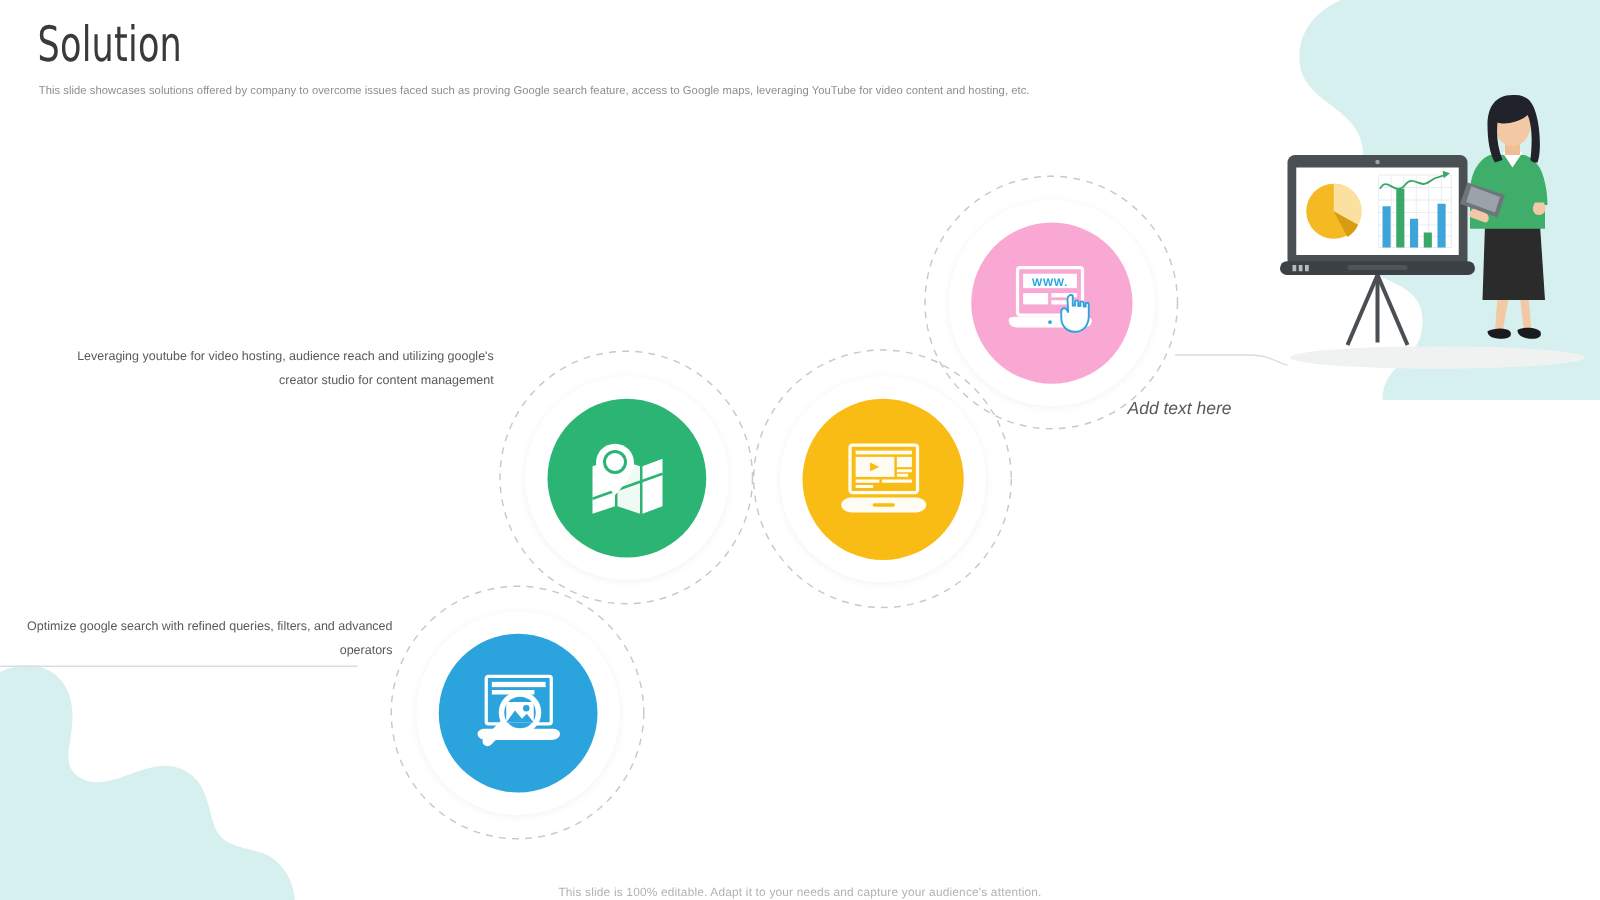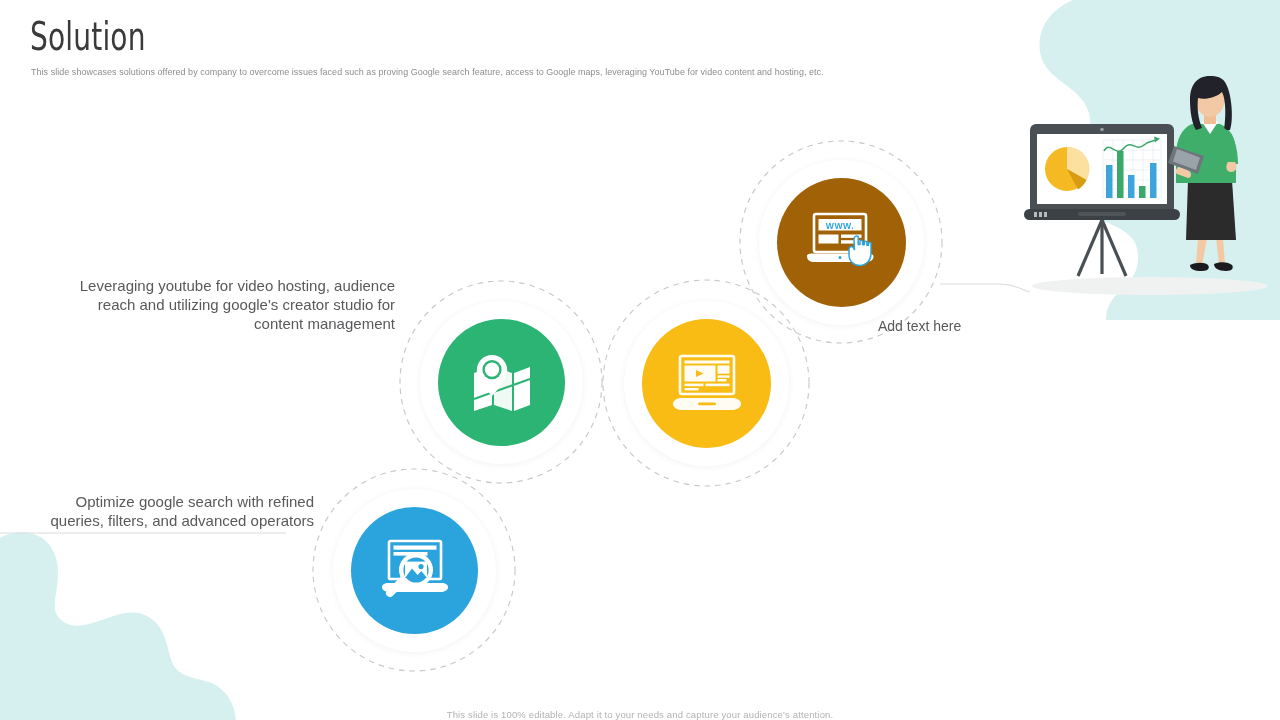--- a/index.html
+++ b/index.html
@@ -52,35 +52,35 @@
     box-shadow:0 1px 7px rgba(0,0,0,.055);
   }
   .node .disc{
     position:absolute;border-radius:50%;
     display:flex;align-items:center;justify-content:center;
   }
   .node .disc svg{display:block;}
 
   
   #node-www   {left:759px; top:160px; width:165px;height:165px;}
-  #node-www   .disc{left:18px;top:18px;width:129px;height:129px;background:#a16207;align-items:center;}
+  #node-www   .disc{left:18px;top:18px;width:129px;height:129px;background:#f9a8d4;align-items:center;}
   #node-maps  {left:420px; top:301px; width:163px;height:163px;}
   #node-maps  .disc{left:18px;top:18px;width:127px;height:127px;background:#2bb473;}
   #node-video {left:624px; top:301px; width:165px;height:165px;}
   #node-video .disc{left:18px;top:18px;width:129px;height:129px;background:#f9bc15;}
   #node-search{left:333px; top:489px; width:163px;height:163px;}
   #node-search .disc{left:18px;top:18px;width:127px;height:127px;background:#2ba4dd;}
 
   
-  .callout{position:absolute;font-size:15px;line-height:19px;color:#58595b;}
+  .callout{position:absolute;font-size:10px;line-height:19px;color:#58595b;}
   .callout.right-align{text-align:right;}
   #text-youtube{left:55px;  top:276px; width:340px;}
   #text-search {left:20px;  top:492px; width:294px;}
   #text-maps   {left:786px; top:486px; width:360px;}
-  #text-add    {left:878px; top:317px; width:200px;font-size:14px;color:#58595b;}
+  #text-add    {left:902px; top:317px; width:200px;font-size:14px;color:#58595b;font-style:italic;}
 
   
   #illustration{position:absolute;left:1020px;top:68px;width:250px;height:230px;}
 </style>
 </head>
 <body>
 
 <div class="slide">
 
   <svg class="bg-blob" id="blob-tr" viewBox="0 0 300 330">

